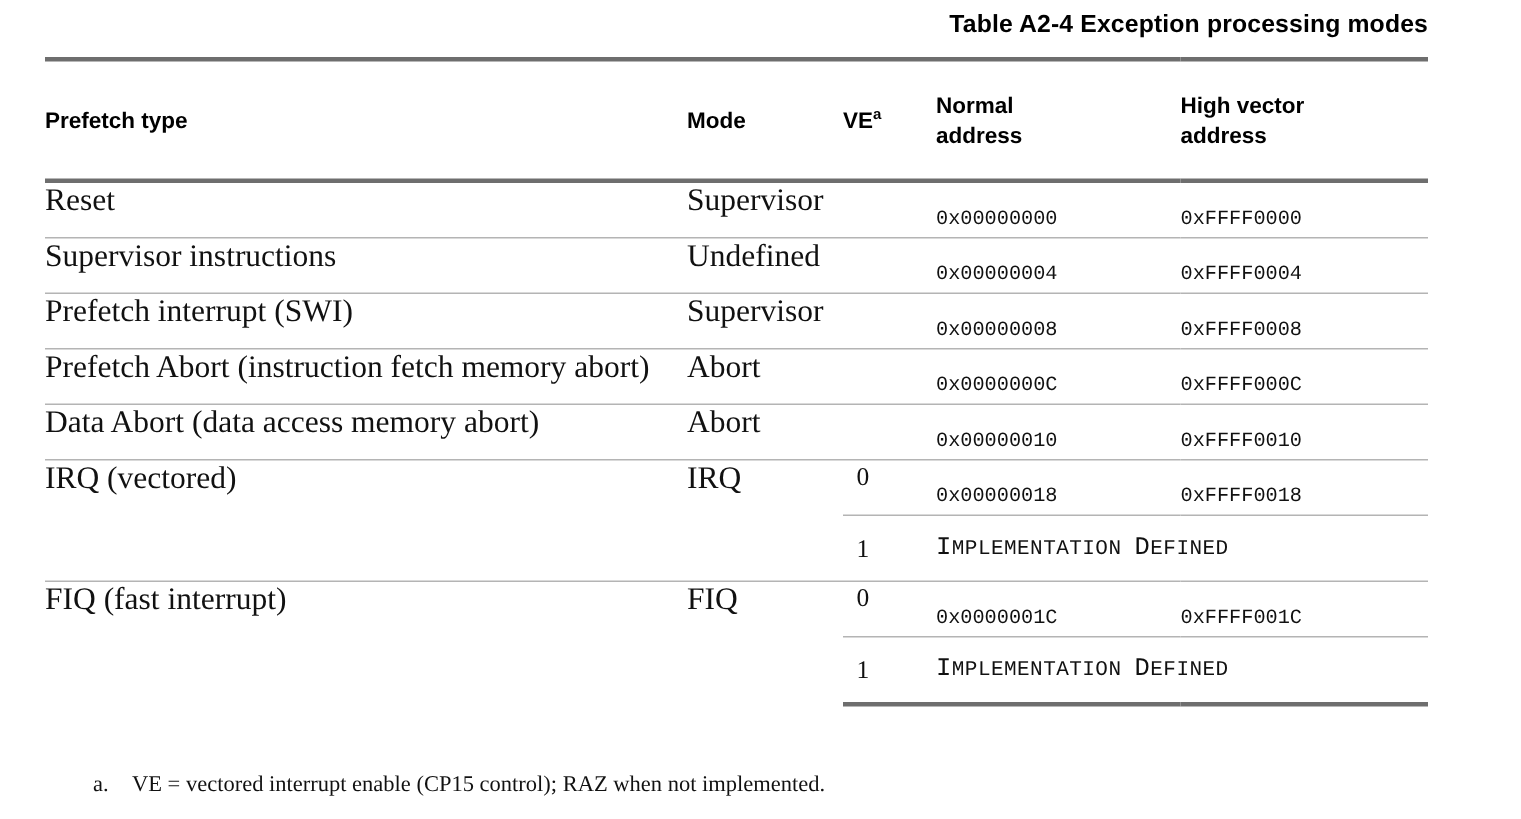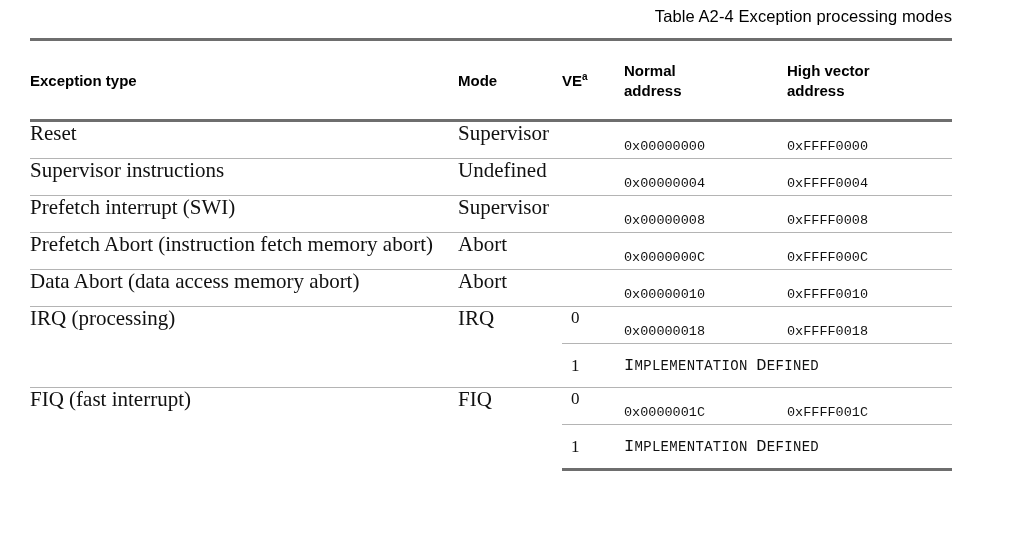--- a/index.html
+++ b/index.html
@@ -25,21 +25,21 @@
   }
 
   
   .table-caption {
     position: absolute;
     left: 30px;
     top: 5px;
     width: 922px;
     text-align: right;
     font-family: "Liberation Sans", "DejaVu Sans", sans-serif;
-    font-weight: normal;
+    font-weight: bold;
     font-size: 16.5px;
     line-height: 22px;
     color: #000000;
     letter-spacing: 0.1px;
   }
 
   
   .table-wrap {
     position: absolute;
     left: 30px;
@@ -163,21 +163,21 @@
       <colgroup>
         <col class="c-exc">
           <col class="c-mode">
           <col class="c-ve">
           <col class="c-norm">
           <col class="c-high">
       </colgroup>
 
       <thead>
         <tr class="head-row rule-thick-top rule-thick-bottom">
-          <th class="h-exc">Exception type</th>
+          <th class="h-exc">Prefetch type</th>
           <th class="h-mode">Mode</th>
           <th class="h-ve"><span>VE</span><span class="sup">a</span></th>
           <th class="h-norm">
             <span class="ln">Normal</span>
             <span class="ln">address</span>
           </th>
           <th class="h-high">
             <span class="ln">High vector</span>
             <span class="ln">address</span>
           </th>
@@ -220,21 +220,21 @@
 
         <tr class="rule-thin-top">
           <td class="cell">Data Abort (data access memory abort)</td>
           <td class="cell">Abort</td>
           <td class="cell ve"></td>
           <td class="cell mono">0x00000010</td>
           <td class="cell mono">0xFFFF0010</td>
         </tr>
 
         <tr class="rule-thin-top">
-          <td class="cell span-cell" rowspan="2">IRQ (processing)</td>
+          <td class="cell span-cell" rowspan="2">IRQ (vectored)</td>
           <td class="cell span-cell" rowspan="2">IRQ</td>
           <td class="cell ve">0</td>
           <td class="cell mono">0x00000018</td>
           <td class="cell mono">0xFFFF0018</td>
         </tr>
 
         <tr class="sub-row">
           <td class="cell ve rule-thin-top" style="border-top:1px solid #b4b4b4;">1</td>
           <td class="cell impdef" colspan="2" style="border-top:1px solid #b4b4b4;"><span class="smallcaps-first">I</span><span>MPLEMENTATION</span><span> </span><span class="smallcaps-first">D</span><span>EFINED</span></td>
         </tr>
@@ -248,14 +248,17 @@
         </tr>
 
         <tr class="sub-row rule-thick-bottom">
           <td class="cell ve" style="border-top:1px solid #b4b4b4;">1</td>
           <td class="cell impdef" colspan="2" style="border-top:1px solid #b4b4b4;"><span class="smallcaps-first">I</span><span>MPLEMENTATION</span><span> </span><span class="smallcaps-first">D</span><span>EFINED</span></td>
         </tr>
       </tbody>
     </table>
   </div>
 
+  <div class="footnote">
+    <span class="fn-mark">a.</span><span>VE = vectored interrupt enable (CP15 control); RAZ when not implemented.</span>
+  </div>
 
 </div>
 
 </body></html>

